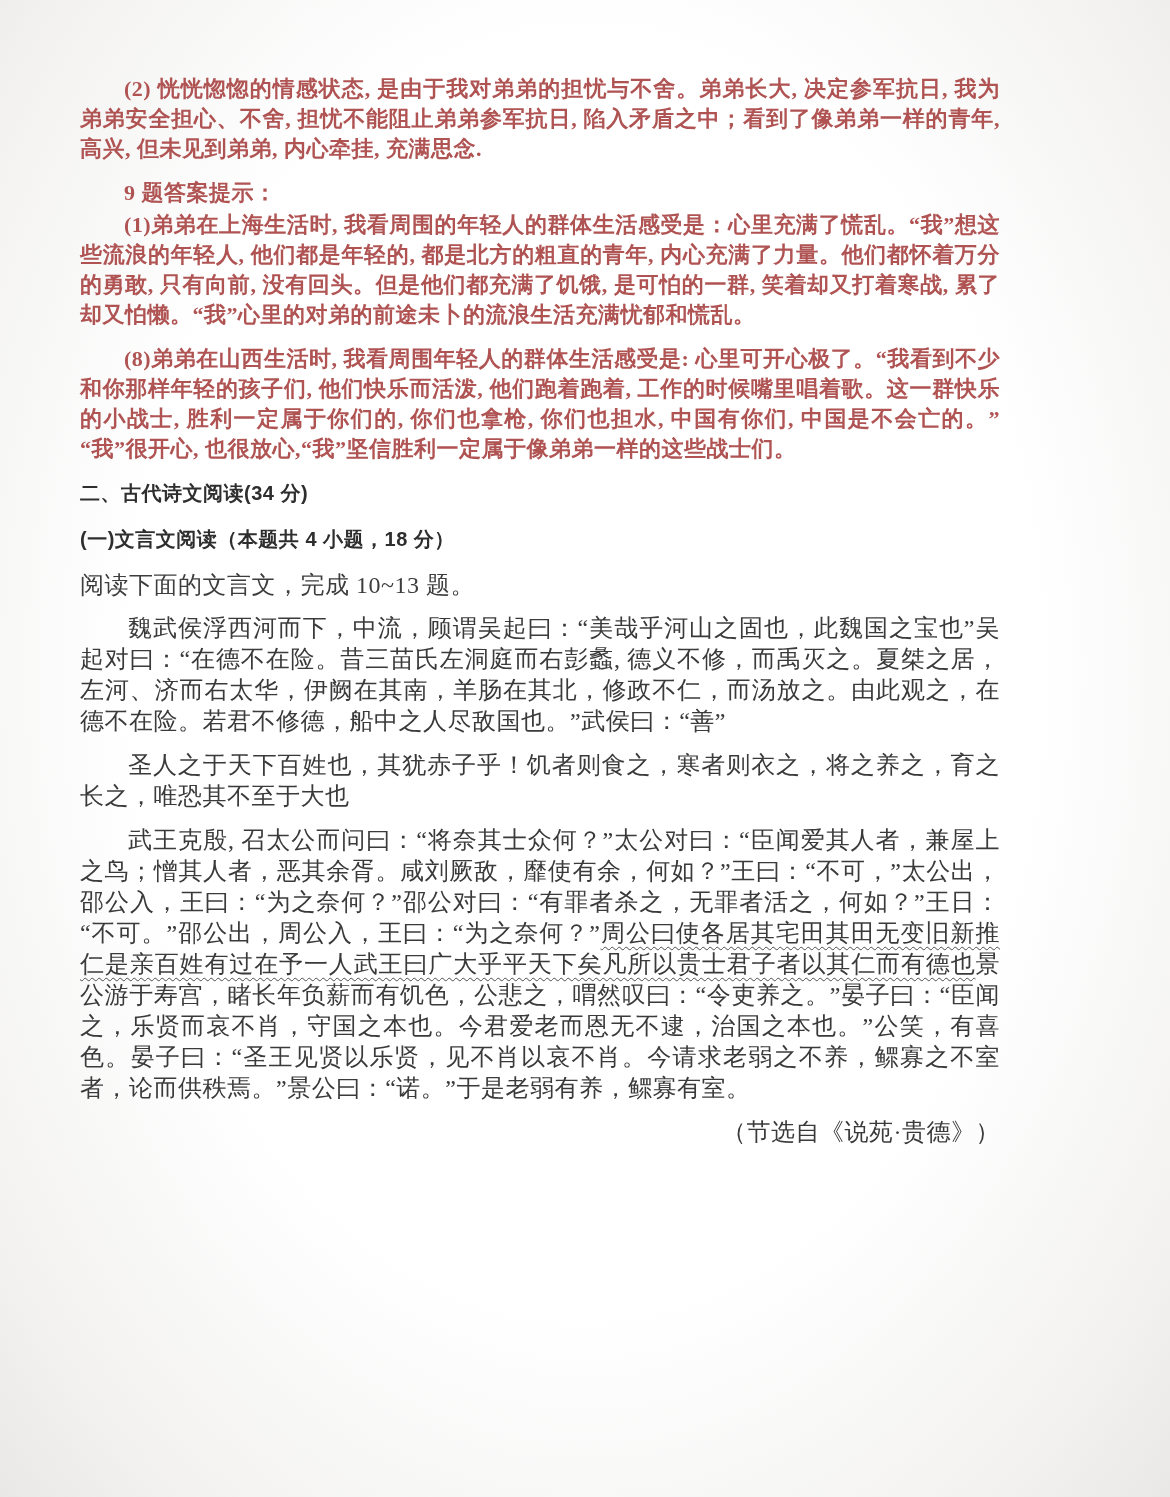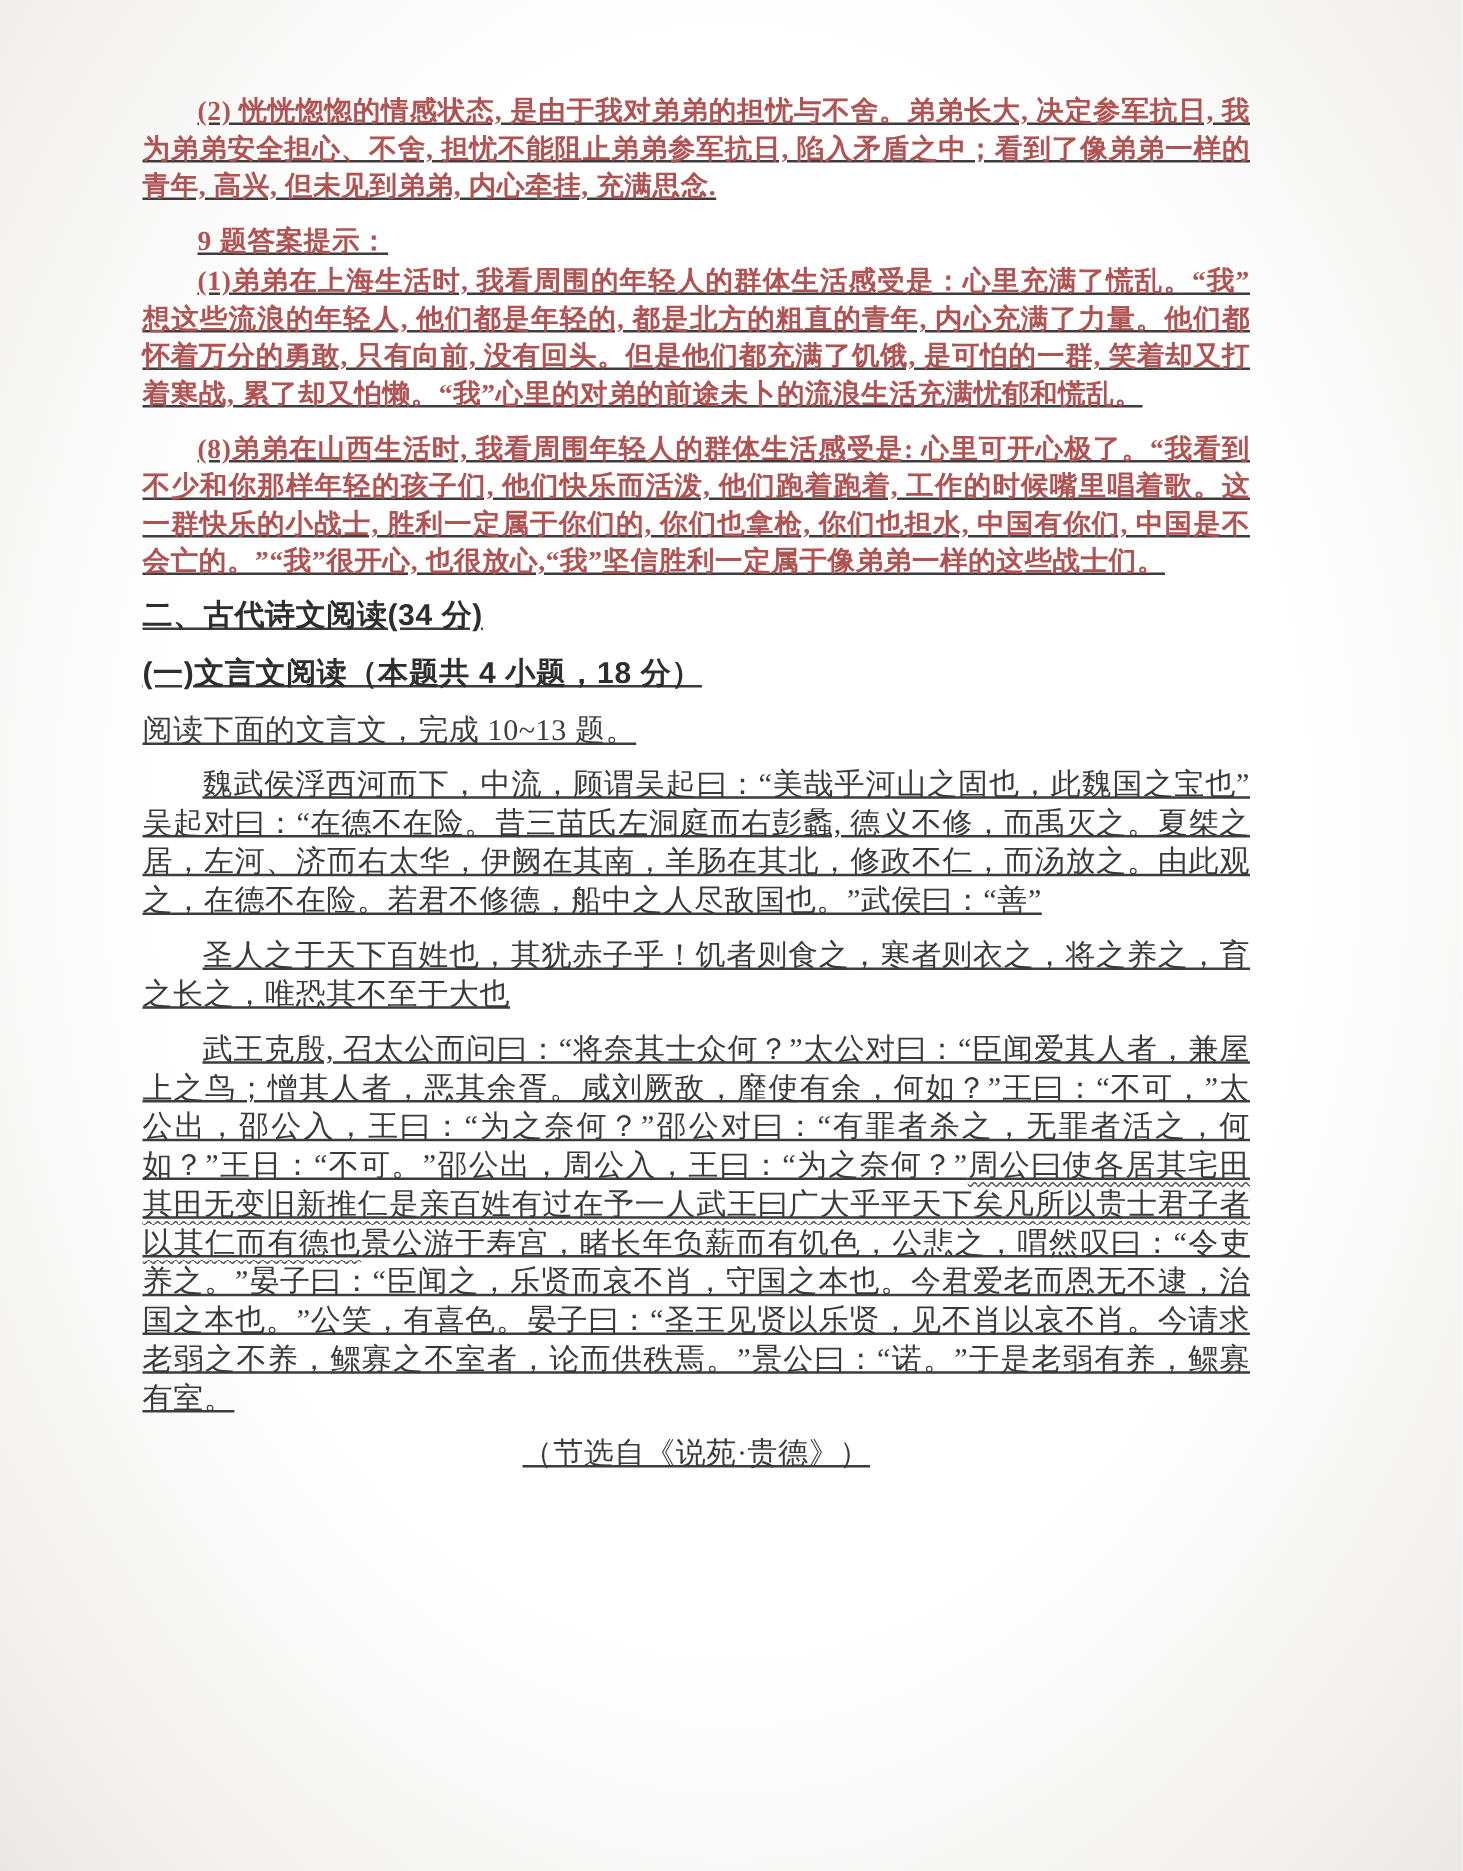--- a/index.html
+++ b/index.html
@@ -12,22 +12,21 @@
     overflow: hidden;
     background:
       radial-gradient(ellipse at 50% 45%, #ffffff 55%, #f3f2f1 85%, #e9e8e6 100%);
     color: #3d3d3d;
     font-family: "Liberation Serif", "DejaVu Serif", serif;
   }
   .page {
     box-sizing: border-box;
     width: 1170px;
     height: 1127px;
-    padding: 74px 170px 0 114px;
-    text-decoration: underline;
+    padding: 74px 170px 0 80px;
   }
   p {
     margin: 0 0 13px 0;
     font-size: 24px;
     line-height: 31px;
     text-align: justify;
     letter-spacing: 0.5px;
   }
   .indent { text-indent: 2em; }
   
@@ -36,37 +35,37 @@
     font-weight: bold;
     font-size: 22px;
     line-height: 30px;
     margin-bottom: 14px;
   }
   .answer-label { margin-bottom: 2px; }
   
   h2, h3 {
     font-family: "Liberation Sans", "DejaVu Sans", sans-serif;
     color: #2e2e2e;
-    font-size: 24px;
+    font-size: 20px;
     line-height: 30px;
     font-weight: bold;
     margin: 2px 0 16px 0;
     letter-spacing: 0.5px;
   }
   .instruction { margin-bottom: 12px; }
   .passage { color: #3a3a3a; }
   .wavy {
     text-decoration: underline;
     text-decoration-style: wavy;
     text-decoration-color: #4c4c4c;
     text-decoration-thickness: 1px;
     text-underline-offset: 5px;
   }
   .source {
-    text-align: center;
+    text-align: right;
     text-indent: 0;
     margin-bottom: 14px;
   }
   .question {
     text-indent: 0;
     margin-top: 4px;
   }
 </style>
 </head>
 <body>

